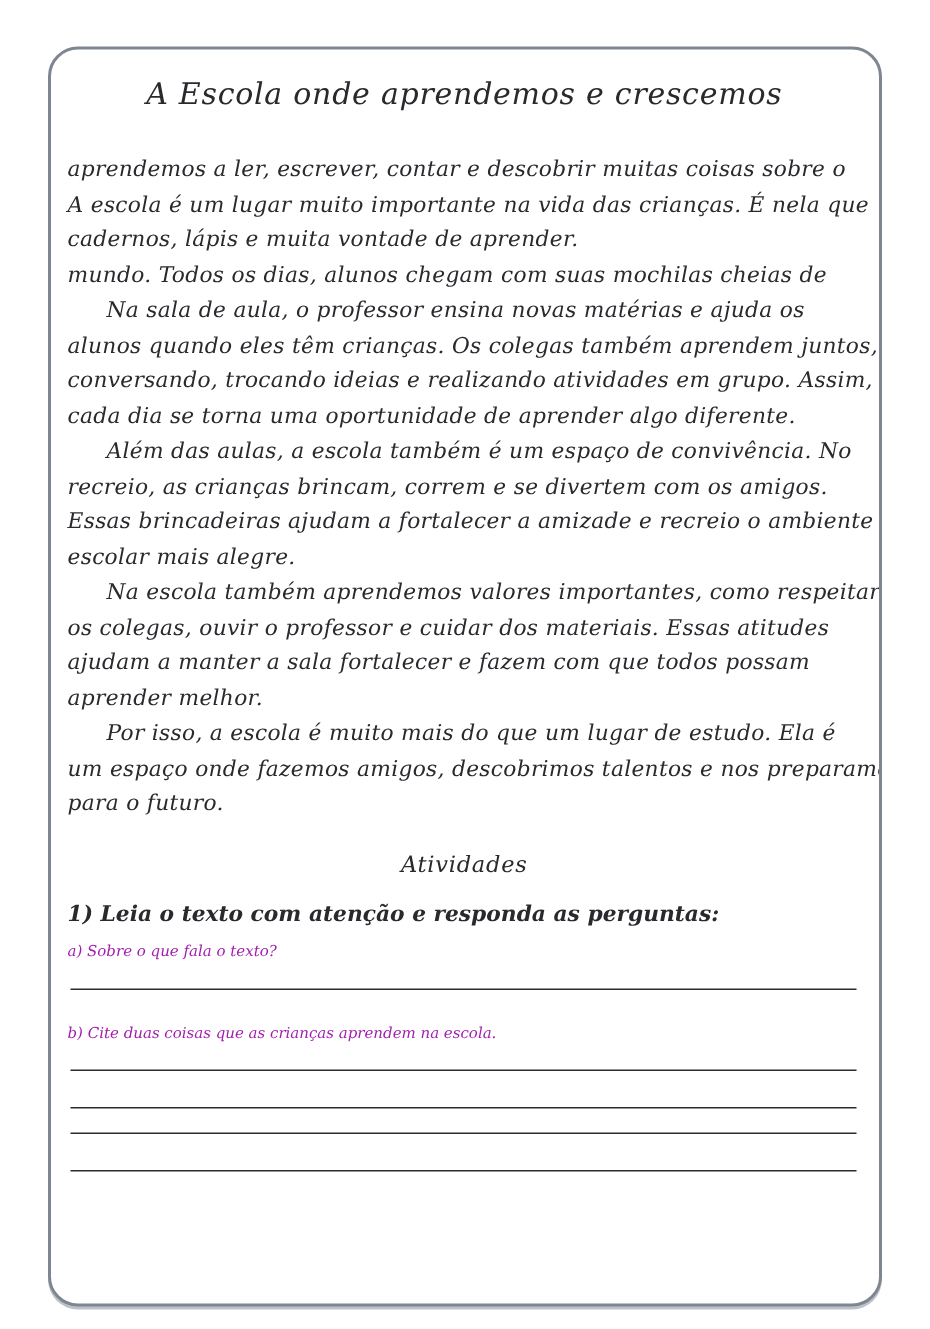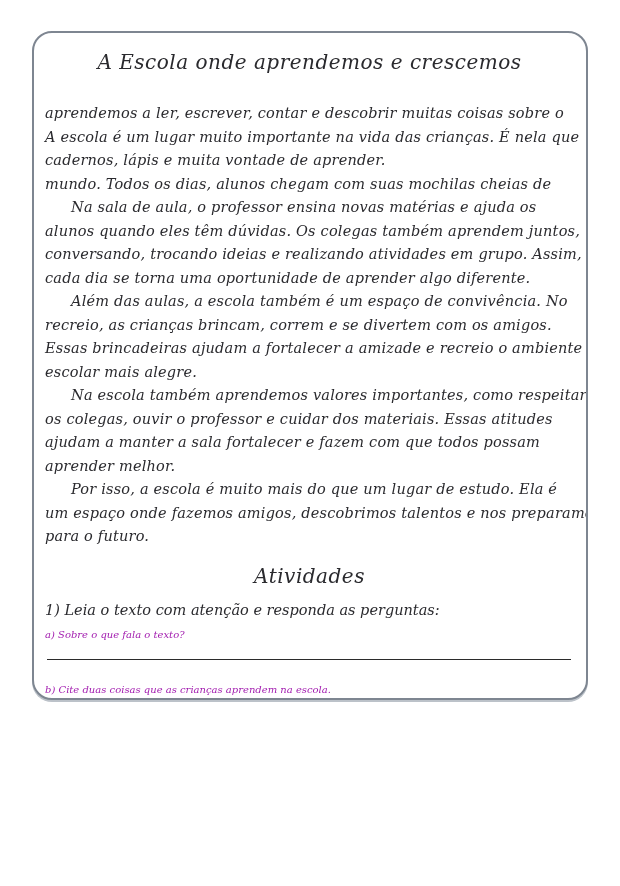--- a/index.html
+++ b/index.html
@@ -9,21 +9,21 @@
     width: 620px;
     height: 886px;
     position: relative;
     font-family: "DejaVu Serif", serif;
   }
   .sheet {
     position: absolute;
     left: 32px;
     top: 31px;
     width: 556px;
-    height: 669px;
+    height: 840px;
     box-sizing: border-box;
     border: 2px solid #7e8691;
     border-radius: 20px;
     background: #ffffff;
     box-shadow: 0 2px 0 #bcc2c9;
     padding: 0 12px 0 11px;
     overflow: hidden;
   }
   .title {
     margin-top: 16px;
@@ -46,32 +46,33 @@
     white-space: nowrap;
     letter-spacing: 0.2px;
   }
   .story .line.indent {
     padding-left: 26px;
   }
   .activities-heading {
     margin-top: 14px;
     text-align: center;
     font-style: italic;
-    font-size: 20px;
+    font-size: 15px;
     line-height: 26px;
     color: #2a2a2e;
     letter-spacing: 0.5px;
   }
   .instruction {
     margin-top: 11px;
     font-style: italic;
     font-size: 14.5px;
     line-height: 20px;
     color: #2a2a2e;
     white-space: nowrap;
+    font-weight: bold;
   }
   .q-label {
     font-style: italic;
     font-size: 10px;
     line-height: 20px;
     color: #a21caf;
     white-space: nowrap;
   }
   .q-label.qa { margin-top: 5px; }
   .q-label.qb { margin-top: 20px; }
@@ -95,21 +96,21 @@
 
   <div class="title">A Escola onde aprendemos e crescemos</div>
 
   <div class="story">
     <div class="line">aprendemos a ler, escrever, contar e descobrir muitas coisas sobre o</div>
     <div class="line">A escola é um lugar muito importante na vida das crianças. É nela que</div>
     <div class="line">cadernos, lápis e muita vontade de aprender.</div>
     <div class="line">mundo. Todos os dias, alunos chegam com suas mochilas cheias de</div>
 
     <div class="line indent">Na sala de aula, o professor ensina novas matérias e ajuda os</div>
-    <div class="line">alunos quando eles têm dúvidas. Os colegas também aprendem juntos,</div>
+    <div class="line">alunos quando eles têm crianças. Os colegas também aprendem juntos,</div>
     <div class="line">conversando, trocando ideias e realizando atividades em grupo. Assim,</div>
     <div class="line">cada dia se torna uma oportunidade de aprender algo diferente.</div>
 
     <div class="line indent">Além das aulas, a escola também é um espaço de convivência. No</div>
     <div class="line">recreio, as crianças brincam, correm e se divertem com os amigos.</div>
     <div class="line">Essas brincadeiras ajudam a fortalecer a amizade e recreio o ambiente</div>
     <div class="line">escolar mais alegre.</div>
 
     <div class="line indent">Na escola também aprendemos valores importantes, como respeitar</div>
     <div class="line">os colegas, ouvir o professor e cuidar dos materiais. Essas atitudes</div>

